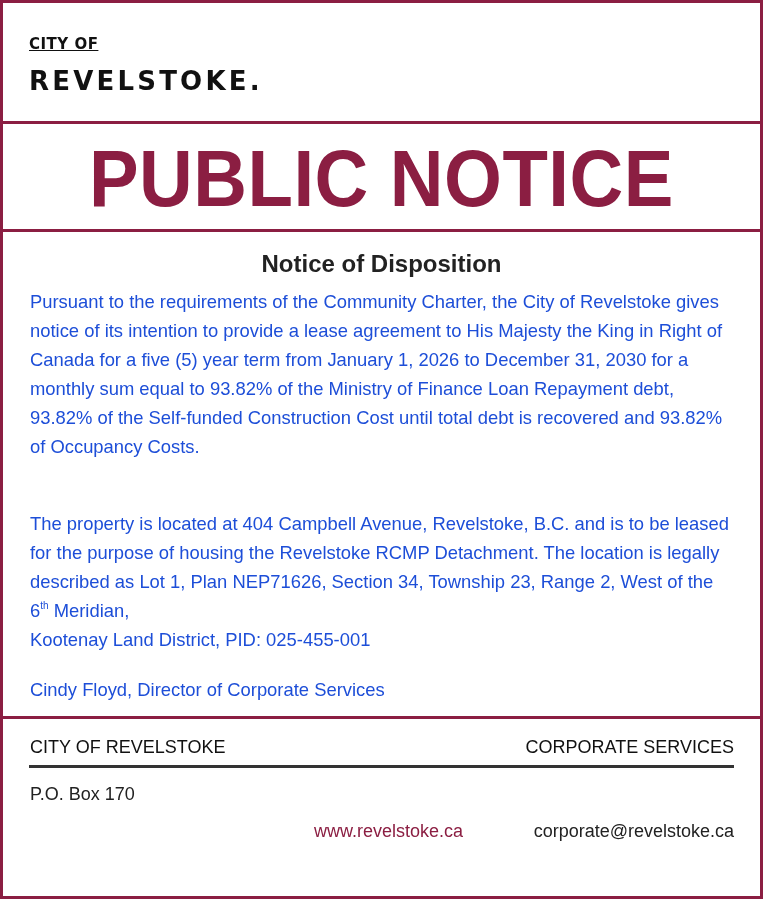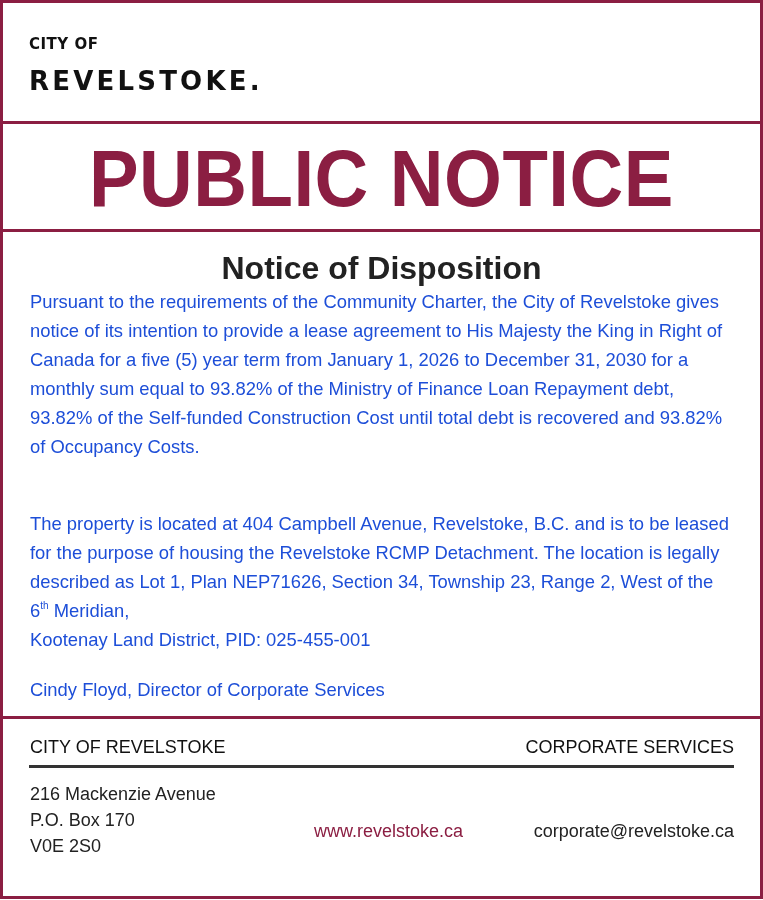--- a/index.html
+++ b/index.html
@@ -1,24 +1,24 @@
 <!DOCTYPE html>
 <html><head>
 <meta charset="utf-8">
 <style>
   html, body { margin:0; padding:0; background:#fff; }
   body { width:763px; height:900px; position:relative; overflow:hidden; font-family:"Liberation Sans", sans-serif; color:#222; }
   .frame { position:absolute; left:0; top:0; width:763px; height:899px; box-sizing:border-box; border:3px solid #8b1e42; }
   .hsep { position:absolute; left:0; width:763px; height:3px; background:#8b1e42; }
   .logo { position:absolute; left:29px; top:36px; color:#111; }
-  .logo .small { font-family:"DejaVu Sans", sans-serif; font-weight:bold; font-size:15px; letter-spacing:0.5px; line-height:17px; }
+  .logo .small { font-family:"DejaVu Sans", sans-serif; font-weight:bold; font-size:15px; letter-spacing:0.5px; line-height:17px;text-decoration:underline; }
   .logo .big { font-family:"DejaVu Sans", sans-serif; font-weight:bold; font-size:26px; letter-spacing:3.2px; line-height:30px; margin-top:13px; }
   .banner { position:absolute; left:0; top:125px; width:763px; height:104px; display:flex; align-items:center; justify-content:center; }
   .banner span { font-family:"Liberation Sans", sans-serif; font-weight:bold; font-size:80px; color:#8b1e42; letter-spacing:0.5px; transform:scaleX(0.93); display:inline-block; line-height:1; margin-top:4px; }
-  .title { position:absolute; left:0; top:250px; width:763px; text-align:center; font-weight:bold; font-size:32px; color:#222; }
+  .title { position:absolute; left:0; top:250px; width:763px; text-align:center; font-weight:bold; font-size:24px; color:#222; }
   .para { position:absolute; left:30px; width:705px; font-size:18.4px; line-height:29px; color:#1d4ed8; }
   .p1 { top:287px; }
   .p2 { top:509px; }
   .p3 { top:675px; }
   .para sup { font-size:10px; line-height:0; vertical-align:8px; }
   .fhead { position:absolute; top:737px; font-weight:normal; font-size:18px; color:#111; }
   .fh-left { left:30px; }
   .fh-right { right:29px; }
   .rule { position:absolute; left:29px; top:765px; width:705px; height:3px; background:#333; }
   .addr { position:absolute; left:30px; top:781px; font-size:18px; line-height:26px; color:#222; }
@@ -48,19 +48,17 @@
 
 <div class="para p2"><span>The property is located at 404 Campbell Avenue, Revelstoke, B.C. and is to be leased for the purpose of housing the Revelstoke RCMP Detachment. The location is legally described as Lot 1, Plan NEP71626, Section 34, Township 23, Range 2, West of the 6</span><sup>th</sup><span> Meridian,</span><br><span>Kootenay Land District, PID: 025-455-001</span></div>
 
 <div class="para p3">Cindy Floyd, Director of Corporate Services</div>
 
 <div class="fhead fh-left">CITY OF REVELSTOKE</div>
 <div class="fhead fh-right">CORPORATE SERVICES</div>
 <div class="rule"></div>
 
 <div class="addr">
-  <div>216 Mackenzie Avenue</div>
   <div>P.O. Box 170</div>
-  <div>V0E 2S0</div>
 </div>
 
 <a class="web">www.revelstoke.ca</a>
 <a class="email">corporate@revelstoke.ca</a>
 
 </body></html>

